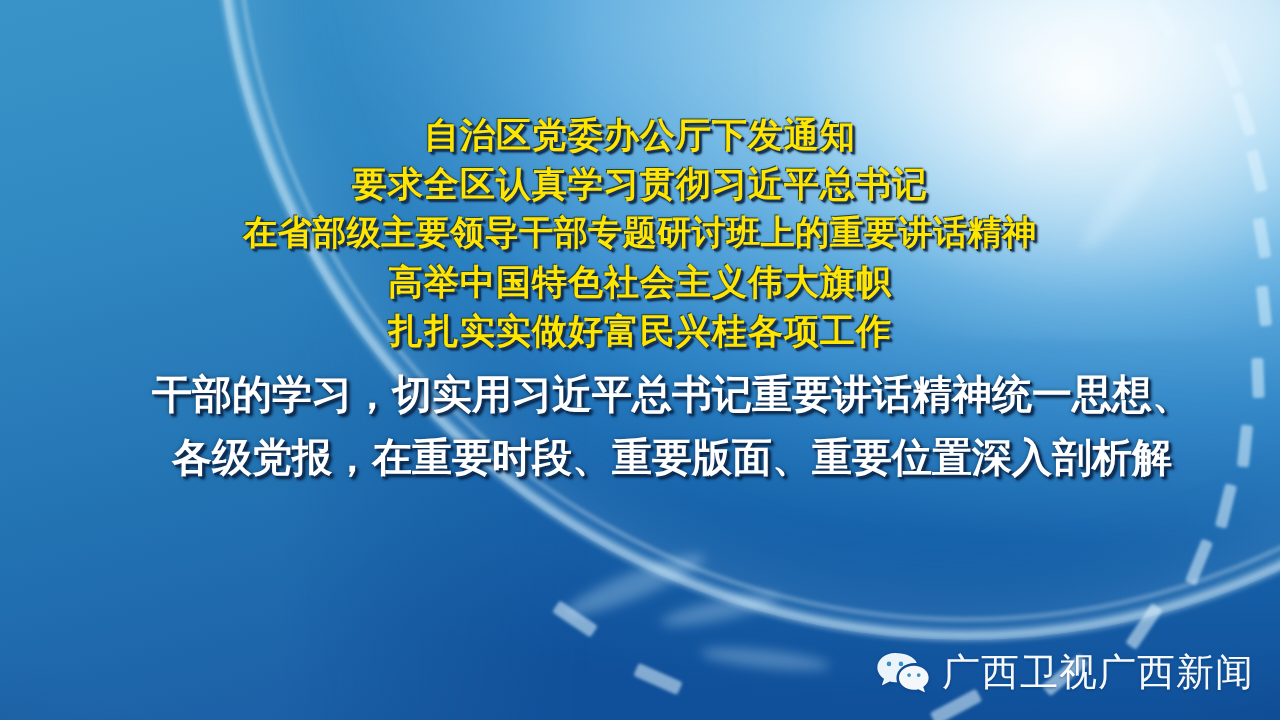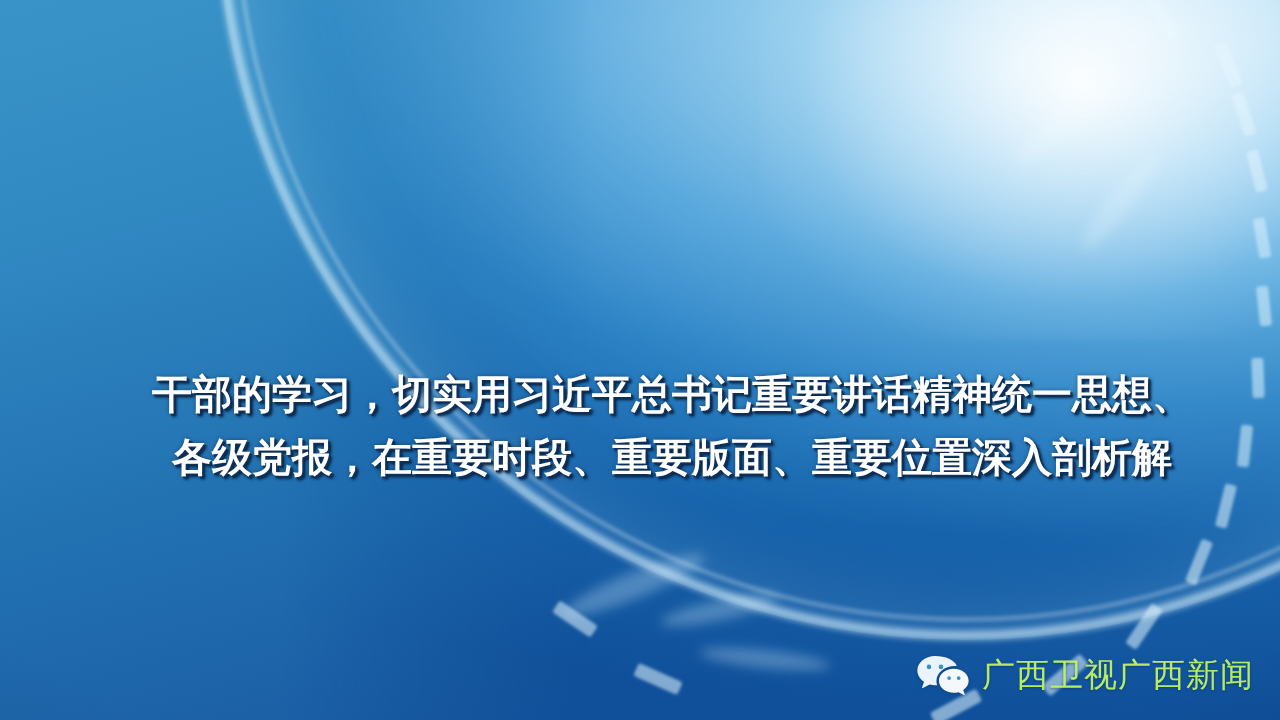--- a/index.html
+++ b/index.html
@@ -162,22 +162,22 @@
     gap: 12px;
     opacity: 0.96;
   }
   .wechat-logo {
     width: 54px;
     height: 44px;
     display: block;
     filter: drop-shadow(0 1px 2px rgba(0,40,90,0.35));
   }
   .wm-text {
-    font-size: 33px;
-    color: #bef264;
+    font-size: 38px;
+    color: #ffffff;
     letter-spacing: 1px;
     white-space: nowrap;
     text-shadow: 0 1px 3px rgba(0,45,95,0.55);
   }
 </style>
 </head>
 <body>
 
 <div id="screen">
 
@@ -209,20 +209,27 @@
   <div class="wisp" style="left:700px; top:650px; width:130px; height:18px; transform:rotate(6deg);"></div>
   <div class="wisp" style="left:1000px; top:96px; width:160px; height:30px; transform:rotate(-38deg);"></div>
   <div class="wisp" style="left:1060px; top:190px; width:120px; height:24px; transform:rotate(-52deg);"></div>
   <div class="wisp" style="left:980px; top:20px; width:190px; height:22px; transform:rotate(-30deg);"></div>
 
   <div class="glow-tr"></div>
   <div class="vignette"></div>
 
   <div class="caption-area">
 
+    <div class="headline-block">
+      <div class="headline">自治区党委办公厅下发通知</div>
+      <div class="headline">要求全区认真学习贯彻习近平总书记</div>
+      <div class="headline wide">在省部级主要领导干部专题研讨班上的重要讲话精神</div>
+      <div class="headline">高举中国特色社会主义伟大旗帜</div>
+      <div class="headline">扎扎实实做好富民兴桂各项工作</div>
+    </div>
 
     <div class="body-block">
       <div class="bodyline">干部的学习，切实用习近平总书记重要讲话精神统一思想、</div>
       <div class="bodyline">各级党报，在重要时段、重要版面、重要位置深入剖析解</div>
     </div>
 
   </div>
 
   <div class="watermark">
     <svg class="wechat-logo" viewBox="0 0 64 52" aria-hidden="true">

